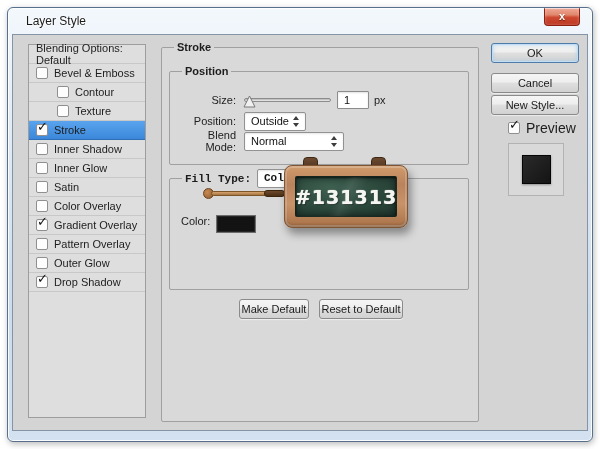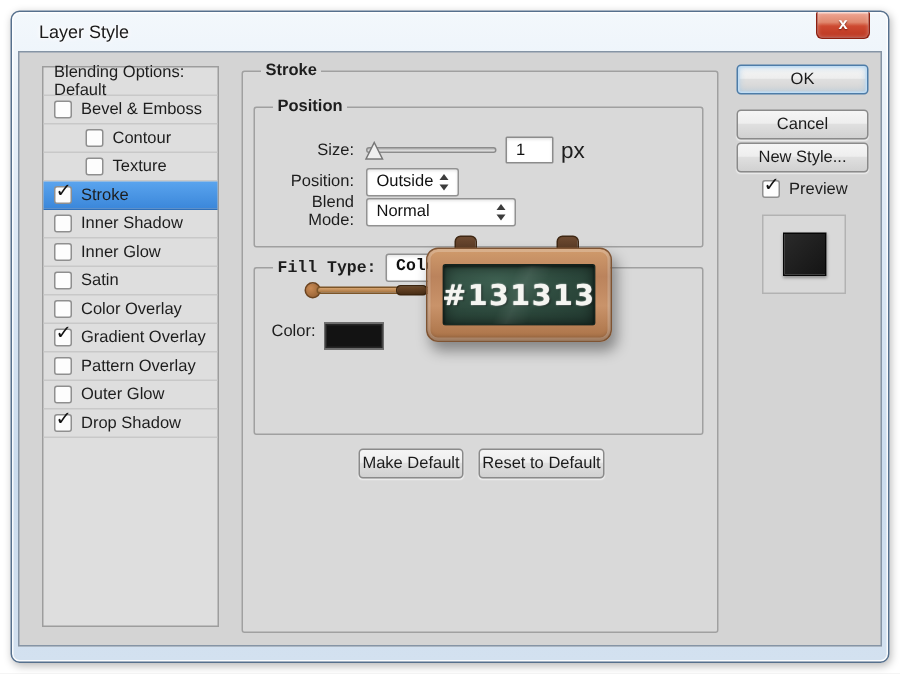--- a/index.html
+++ b/index.html
@@ -50,21 +50,21 @@
 
   .slider { position:relative; width:87px; height:13px; margin-left:8px; flex:0 0 auto; }
   .track { position:absolute; left:0; right:0; top:4px; height:4px;
     background:linear-gradient(180deg,#b3b3b3,#eeeeee); border:1px solid #8c8c8c; border-radius:3px; }
   .thumb { position:absolute; top:0; }
   .thumb.at-left { left:-1px; } .thumb.at-right { right:-1px; }
 
   .tbox { width:32px; height:18px; margin-left:6px; background:#fff; border:1px solid #8c8c8c;
     border-radius:1px; font-size:11px; font-family:inherit; color:#111; padding-left:6px;
     box-shadow: inset 0 1px 2px rgba(0,0,0,.12); flex:0 0 auto; }
-  .unit { margin-left:5px; font-size:15px; color:#1d1d1d; }
+  .unit { margin-left:5px; font-size:11px; color:#1d1d1d; }
 
   .dd { position:relative; height:19px; background:#fff; border:1px solid #929292; border-radius:2px;
     font-size:11px; color:#111; line-height:17px; padding:0 18px 0 6px; margin-left:8px;
     box-shadow: inset 0 1px 2px rgba(0,0,0,.1); cursor:default; flex:0 0 auto; }
   .dd.w-pos { width:62px; } .dd.w-blend { width:100px; } .dd.w-fill { width:56px; margin-left:2px; }
   .spin { position:absolute; right:5px; top:3px; width:7px; height:11px; }
   .spin::before { content:""; position:absolute; left:0; top:0; border-left:3.5px solid transparent;
     border-right:3.5px solid transparent; border-bottom:4px solid #3c3c3c; }
   .spin::after { content:""; position:absolute; left:0; bottom:0; border-left:3.5px solid transparent;
     border-right:3.5px solid transparent; border-top:4px solid #3c3c3c; }
@@ -80,21 +80,21 @@
     background:linear-gradient(180deg,#f5f5f5 0%,#eeeeee 45%,#dfdfdf 50%,#d1d1d1 100%);
     box-shadow:0 1px 1px rgba(255,255,255,.6); cursor:default; }
   .btn.default { border-color:#4d7ca8; box-shadow: inset 0 0 0 1px #c2ddf3, inset 0 0 5px #9fcbee; }
   .btn-make { left:77px; top:246px; width:70px; }
   .btn-reset { left:157px; top:246px; width:84px; }
   .btn-ok { left:478px; top:8px; width:88px; }
   .btn-cancel { left:478px; top:38px; width:88px; }
   .btn-newstyle { left:478px; top:60px; width:88px; }
 
   .preview-row { position:absolute; left:495px; top:85px; display:flex; align-items:center; gap:6px; }
-  .preview-row .lbl { font-size:11px; color:#1d1d1d; }
+  .preview-row .lbl { font-size:14px; color:#1d1d1d; }
   .preview-thumb { position:absolute; left:495px; top:108px; width:56px; height:53px;
     background:#d9d9d9; border:1px solid #b2b2b2; }
   .preview-swatch { position:absolute; left:13px; top:11px; width:29px; height:29px;
     background:linear-gradient(135deg,#2a2a2a,#141414); border:1px solid #050505;
     box-shadow:0 1px 2px rgba(0,0,0,.35); }
 
   
   .pointer-knob { position:absolute; left:190px; top:153px; width:11px; height:11px; border-radius:50%;
     background:radial-gradient(circle at 35% 35%, #c98a54, #8c5a2e); border:1px solid #6b431f; z-index:5; }
   .pointer-rod { position:absolute; left:198px; top:156px; width:78px; height:5px; border-radius:3px;

